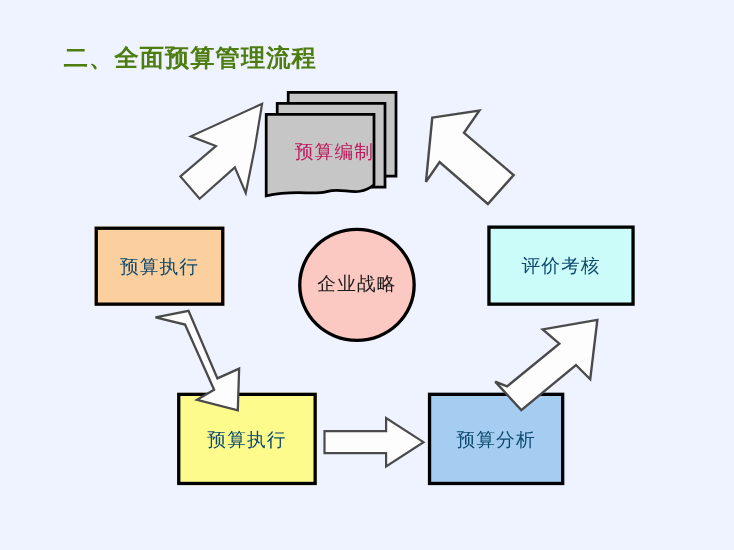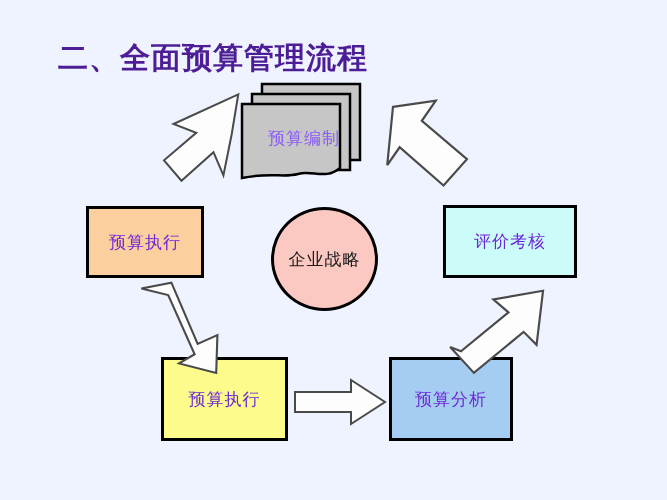--- a/index.html
+++ b/index.html
@@ -19,38 +19,38 @@
     height: 500px;
     background: #eef3ff;
   }
 
   
   #title {
     position: absolute;
     left: 58px;
     top: 38px;
     font-family: "DejaVu Serif", "Liberation Serif", serif;
-    font-size: 30px;
+    font-size: 22px;
     font-weight: 700;
     letter-spacing: 1px;
-    color: #4c1d95;
+    color: #4d7c0f;
     white-space: nowrap;
   }
 
   
   .box {
     position: absolute;
     box-sizing: border-box;
     border: 3px solid #000000;
     display: flex;
     align-items: center;
     justify-content: center;
     font-family: Liberation Sans, sans-serif;
     font-size: 17px;
-    color: #6d28d9;
+    color: #0c4a6e;
     letter-spacing: 1px;
     white-space: nowrap;
   }
 
   #box-execute {
     left: 86px;  top: 206px;
     width: 118px; height: 72px;
     background: #fbcf9e;
   }
   #box-evaluate {
@@ -82,21 +82,21 @@
     position: absolute;
     left: 0; top: 0;
     width: 122px; height: 102px;
     display: flex;
     align-items: center;
     justify-content: center;
     padding-top: 10px;
     padding-left: 6px;
     box-sizing: border-box;
     font-size: 17px;
-    color: #8b5cf6;
+    color: #be185d;
     letter-spacing: 1px;
     white-space: nowrap;
     pointer-events: none;
   }
 
   
   #center-circle {
     position: absolute;
     left: 271px;
     top: 207px;

